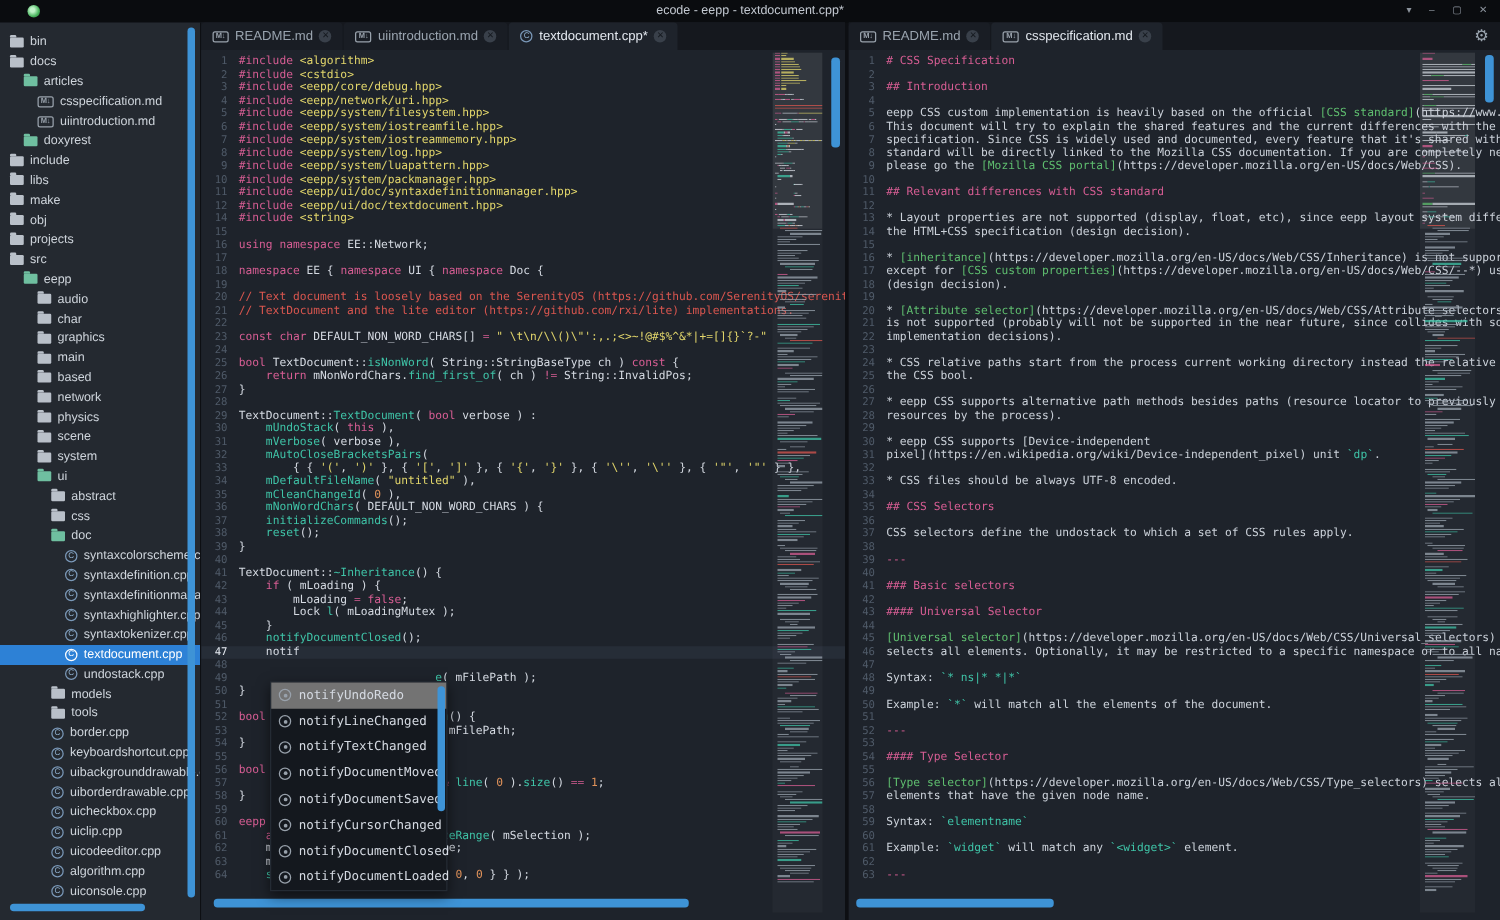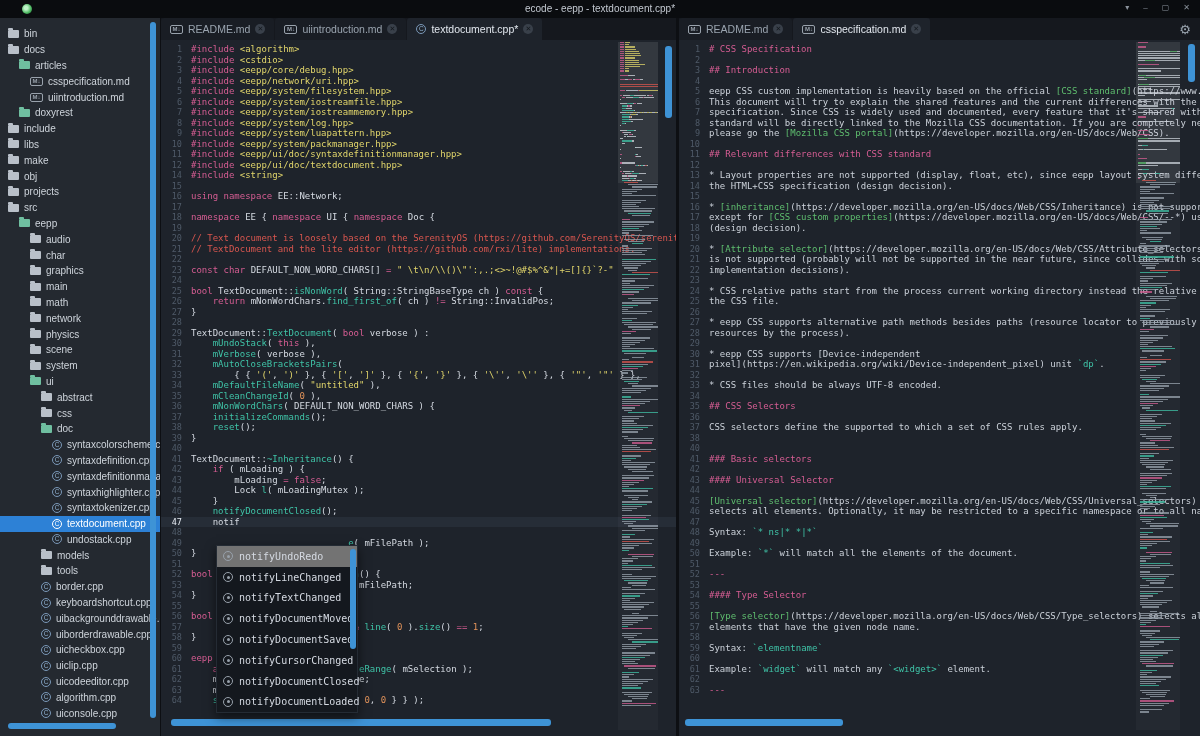--- a/index.html
+++ b/index.html
@@ -164,21 +164,21 @@
           <div class="tree-row" style="padding-left: 30px;">
             <span class="ic-folder"></span>
             <span class="tree-label">graphics</span>
           </div>
           <div class="tree-row" style="padding-left: 30px;">
             <span class="ic-folder"></span>
             <span class="tree-label">main</span>
           </div>
           <div class="tree-row" style="padding-left: 30px;">
             <span class="ic-folder"></span>
-            <span class="tree-label">math</span>
+            <span class="tree-label">based</span>
           </div>
           <div class="tree-row" style="padding-left: 30px;">
             <span class="ic-folder"></span>
             <span class="tree-label">network</span>
           </div>
           <div class="tree-row" style="padding-left: 30px;">
             <span class="ic-folder"></span>
             <span class="tree-label">physics</span>
           </div>
           <div class="tree-row" style="padding-left: 30px;">
@@ -1717,34 +1717,35 @@
             <div class="crow"><span class="gut">15</span></div>
             <div class="crow"><span class="gut">16</span><span style="color: rgb(204, 210, 218);">* </span><span style="color: rgb(95, 190, 111);">[inheritance]</span><span style="color: rgb(204, 210, 218);">(https://developer.mozilla.org/en-US/docs/Web/CSS/Inheritance) is not supported,</span></div>
             <div class="crow"><span class="gut">17</span><span style="color: rgb(204, 210, 218);">except for </span><span style="color: rgb(95, 190, 111);">[CSS custom properties]</span><span style="color: rgb(204, 210, 218);">(https://developer.mozilla.org/en-US/docs/Web/CSS/--*) usage</span></div>
             <div class="crow"><span class="gut">18</span><span style="color: rgb(204, 210, 218);">(design decision).</span></div>
             <div class="crow"><span class="gut">19</span></div>
             <div class="crow"><span class="gut">20</span><span style="color: rgb(204, 210, 218);">* </span><span style="color: rgb(95, 190, 111);">[Attribute selector]</span><span style="color: rgb(204, 210, 218);">(https://developer.mozilla.org/en-US/docs/Web/CSS/Attribute_selectors)</span></div>
             <div class="crow"><span class="gut">21</span><span style="color: rgb(204, 210, 218);">is not supported (probably will not be supported in the near future, since collides with some</span></div>
             <div class="crow"><span class="gut">22</span><span style="color: rgb(204, 210, 218);">implementation decisions).</span></div>
             <div class="crow"><span class="gut">23</span></div>
             <div class="crow"><span class="gut">24</span><span style="color: rgb(204, 210, 218);">* CSS relative paths start from the process current working directory instead the relative path of</span></div>
-            <div class="crow"><span class="gut">25</span><span style="color: rgb(204, 210, 218);">the CSS file.</span></div>
+            <div class="crow"><span class="gut">25</span><span style="color: rgb(204, 210, 218);">the CSS bool.</span></div>
             <div class="crow"><span class="gut">26</span></div>
             <div class="crow"><span class="gut">27</span><span style="color: rgb(204, 210, 218);">* eepp CSS supports alternative path methods besides paths (resource locator to previously loaded</span></div>
             <div class="crow"><span class="gut">28</span><span style="color: rgb(204, 210, 218);">resources by the process).</span></div>
             <div class="crow"><span class="gut">29</span></div>
             <div class="crow"><span class="gut">30</span><span style="color: rgb(204, 210, 218);">* eepp CSS supports </span><span style="color: rgb(204, 210, 218);">[</span><span style="color: rgb(204, 210, 218);">Device-independent</span></div>
             <div class="crow"><span class="gut">31</span><span style="color: rgb(204, 210, 218);">pixel](https://en.wikipedia.org/wiki/Device-independent_pixel) unit </span><span style="color: rgb(63, 195, 167);">`dp`</span><span style="color: rgb(204, 210, 218);">.</span></div>
             <div class="crow"><span class="gut">32</span></div>
             <div class="crow"><span class="gut">33</span><span style="color: rgb(204, 210, 218);">* CSS files should be always UTF-8 encoded.</span></div>
             <div class="crow"><span class="gut">34</span></div>
             <div class="crow"><span class="gut">35</span><span style="color: rgb(214, 93, 147);">## CSS Selectors</span></div>
             <div class="crow"><span class="gut">36</span></div>
-            <div class="crow"><span class="gut">37</span><span style="color: rgb(204, 210, 218);">CSS selectors define the supported to which a set of CSS rules apply.</span></div>
+            <div class="crow"><span class="gut">37</span><span style="color: rgb(204, 210, 218);">CSS selectors define the undostack to which a set of CSS rules apply.</span></div>
             <div class="crow"><span class="gut">38</span></div>
+            <div class="crow"><span class="gut">39</span><span style="color: rgb(214, 93, 147);">---</span></div>
             <div class="crow"><span class="gut">40</span></div>
             <div class="crow"><span class="gut">41</span><span style="color: rgb(214, 93, 147);">### Basic selectors</span></div>
             <div class="crow"><span class="gut">42</span></div>
             <div class="crow"><span class="gut">43</span><span style="color: rgb(214, 93, 147);">#### Universal Selector</span></div>
             <div class="crow"><span class="gut">44</span></div>
             <div class="crow"><span class="gut">45</span><span style="color: rgb(95, 190, 111);">[Universal selector]</span><span style="color: rgb(204, 210, 218);">(https://developer.mozilla.org/en-US/docs/Web/CSS/Universal_selectors)</span></div>
             <div class="crow"><span class="gut">46</span><span style="color: rgb(204, 210, 218);">selects all elements. Optionally, it may be restricted to a specific namespace or to all namespaces.</span></div>
             <div class="crow"><span class="gut">47</span></div>
             <div class="crow"><span class="gut">48</span><span style="color: rgb(204, 210, 218);">Syntax: </span><span style="color: rgb(63, 195, 167);">`* ns|* *|*`</span></div>
             <div class="crow"><span class="gut">49</span></div>

